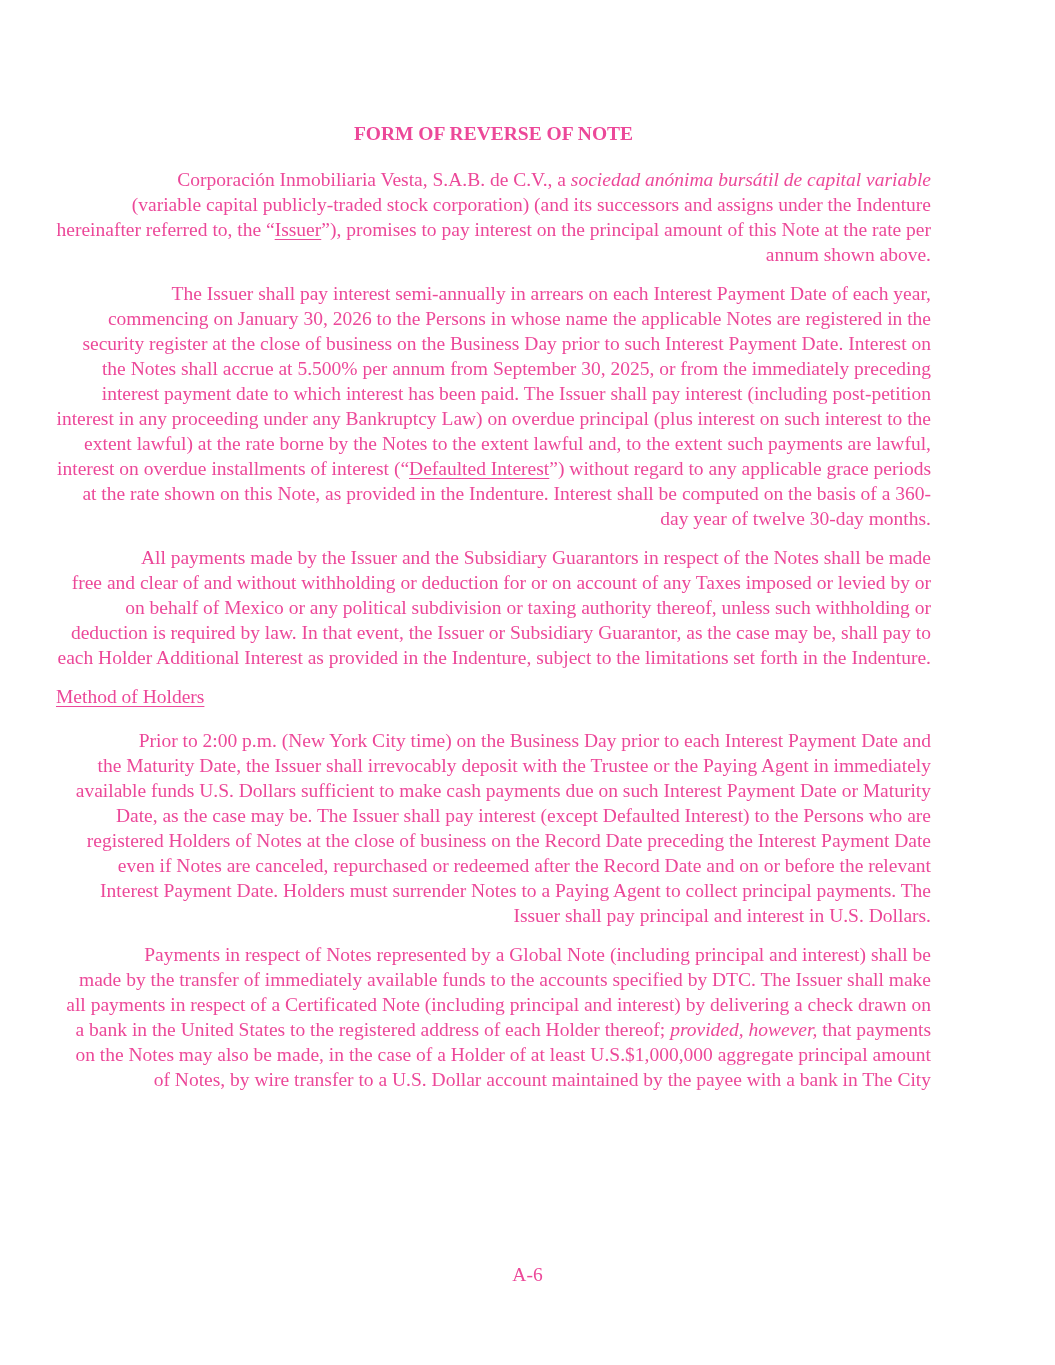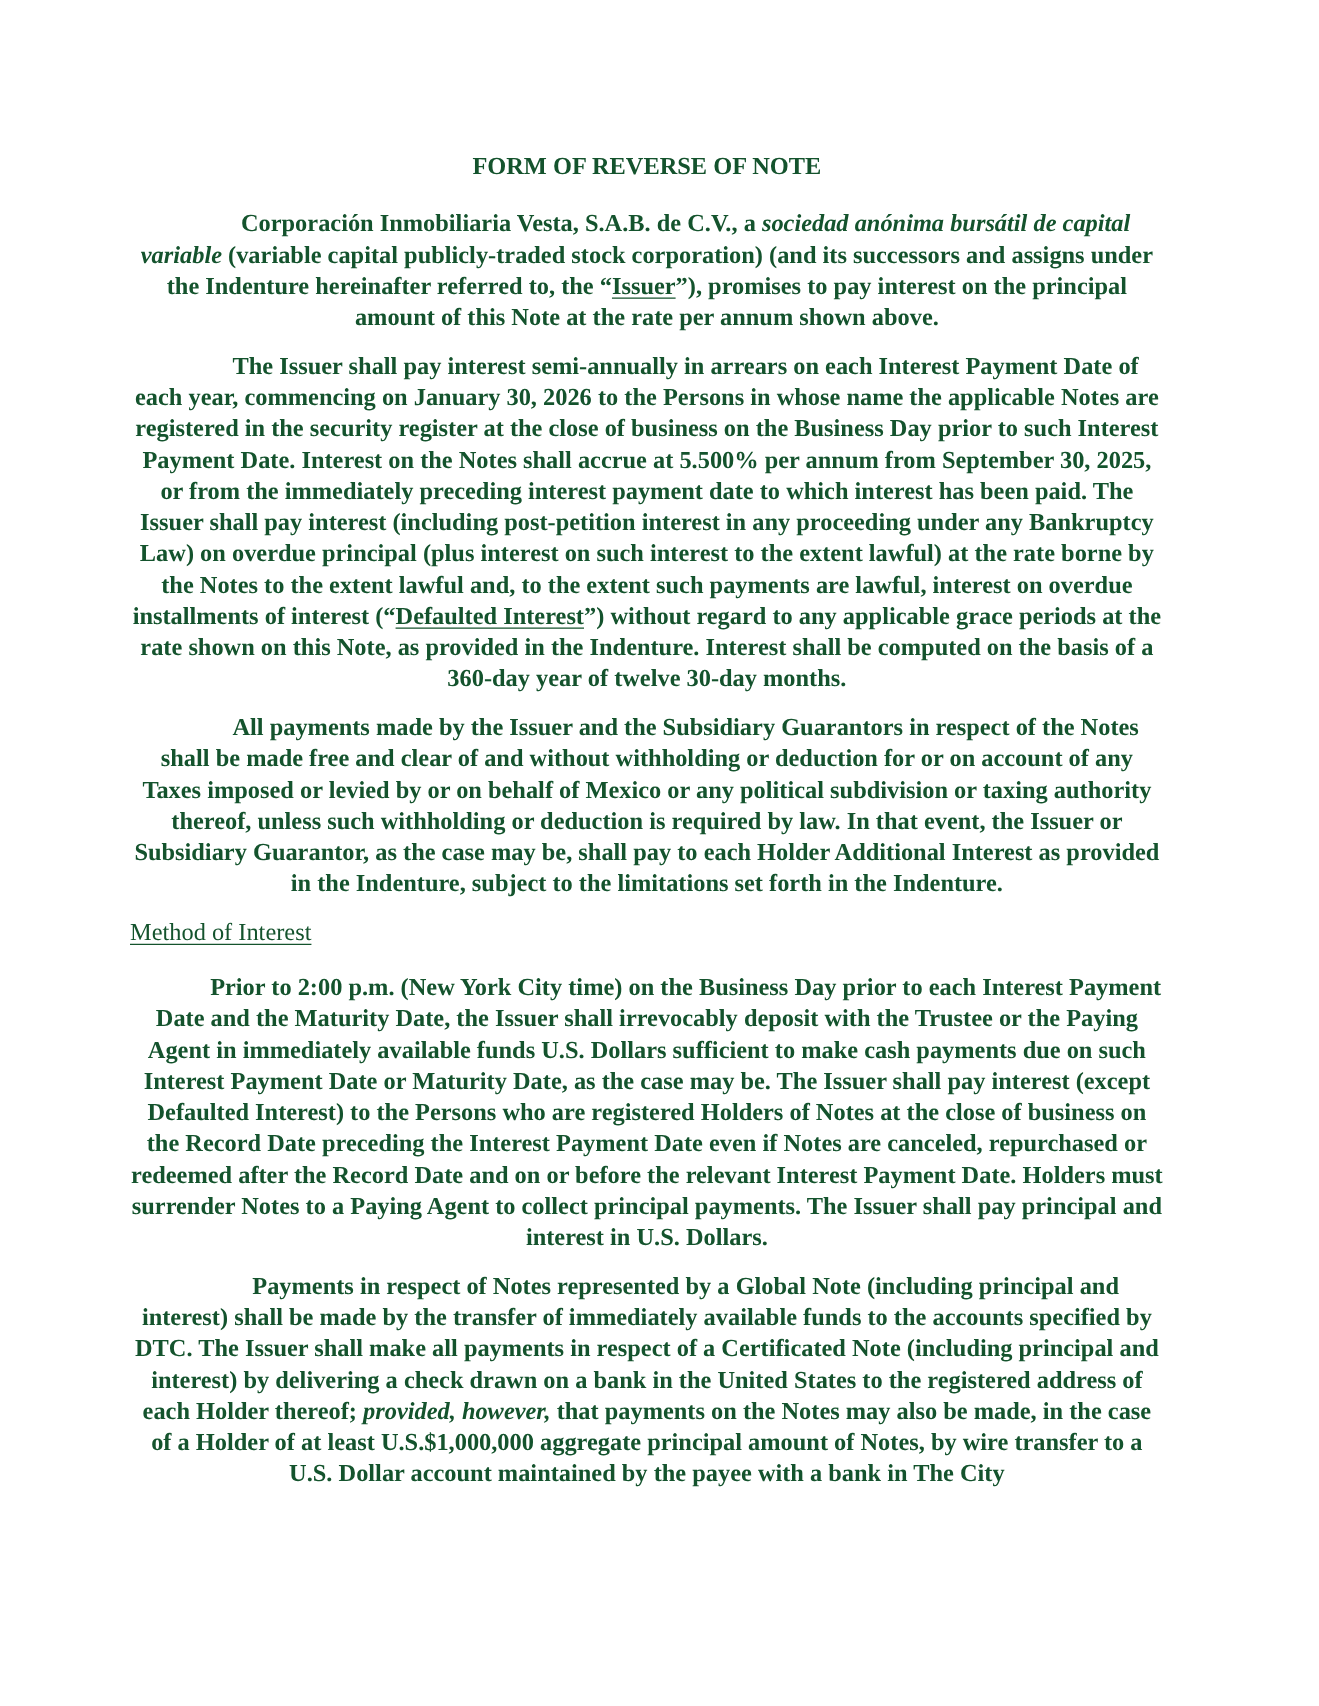--- a/index.html
+++ b/index.html
@@ -7,47 +7,46 @@
     padding: 0;
     background: #e8e8e8;
   }
   .page {
     position: relative;
     width: 1055px;
     height: 1365px;
     margin: 0 auto;
     background: #ffffff;
     box-sizing: border-box;
-    padding: 121px 124px 0 104px;
+    padding: 121px 124px 0 56px;
     font-family: "Liberation Serif", "DejaVu Serif", serif;
     font-size: 19.5px;
     line-height: 25px;
-    color: #14532d;
+    color: #ec4899;
     overflow: hidden;
   }
   .doc-title {
     margin: 0 0 21px 0;
     text-align: center;
     font-weight: bold;
     font-size: 19.5px;
     line-height: 25px;
   }
   .section-heading {
     margin: 0 0 19px 0;
     font-weight: normal;
     font-size: 19.5px;
     line-height: 25px;
     text-decoration: underline;
     text-underline-offset: 3px;
   }
   p.body-para {
     margin: 0 0 14px 0;
     text-indent: 62px;
-    text-align: center;
-    font-weight: bold;
+    text-align: right;
   }
   .run-italic { font-style: italic; }
   .run-underline { text-decoration: underline; text-underline-offset: 3px; }
   .page-footer {
     position: absolute;
     left: 0;
     right: 0;
     top: 1262px;
     text-align: center;
     font-size: 19.5px;
@@ -61,20 +60,21 @@
 
   <h1 class="doc-title">FORM OF REVERSE OF NOTE</h1>
 
 
   <p class="body-para"><span>Corporación Inmobiliaria Vesta, S.A.B. de C.V., a </span><span class="run-italic">sociedad anónima bursátil de capital variable</span><span> (variable capital publicly-traded stock corporation) (and its successors and assigns under the Indenture hereinafter referred to, the “</span><span class="run-underline">Issuer</span><span>”), promises to pay interest on the principal amount of this Note at the rate per annum shown above.</span></p>
 
   <p class="body-para"><span>The Issuer shall pay interest semi-annually in arrears on each Interest Payment Date of each year, commencing on January 30, 2026 to the Persons in whose name the applicable Notes are registered in the security register at the close of business on the Business Day prior to such Interest Payment Date. Interest on the Notes shall accrue at 5.500% per annum from September 30, 2025, or from the immediately preceding interest payment date to which interest has been paid. The Issuer shall pay interest (including post-petition interest in any proceeding under any Bankruptcy Law) on overdue principal (plus interest on such interest to the extent lawful) at the rate borne by the Notes to the extent lawful and, to the extent such payments are lawful, interest on overdue installments of interest (“</span><span class="run-underline">Defaulted Interest</span><span>”) without regard to any applicable grace periods at the rate shown on this Note, as provided in the Indenture. Interest shall be computed on the basis of a 360-day year of twelve 30-day months.</span></p>
 
   <p class="body-para"><span>All payments made by the Issuer and the Subsidiary Guarantors in respect of the Notes shall be made free and clear of and without withholding or deduction for or on account of any Taxes imposed or levied by or on behalf of Mexico or any political subdivision or taxing authority thereof, unless such withholding or deduction is required by law. In that event, the Issuer or Subsidiary Guarantor, as the case may be, shall pay to each Holder Additional Interest as provided in the Indenture, subject to the limitations set forth in the Indenture.</span></p>
 
-  <h2 class="section-heading">Method of Interest</h2>
+  <h2 class="section-heading">Method of Holders</h2>
 
   <p class="body-para"><span>Prior to 2:00 p.m. (New York City time) on the Business Day prior to each Interest Payment Date and the Maturity Date, the Issuer shall irrevocably deposit with the Trustee or the Paying Agent in immediately available funds U.S. Dollars sufficient to make cash payments due on such Interest Payment Date or Maturity Date, as the case may be. The Issuer shall pay interest (except Defaulted Interest) to the Persons who are registered Holders of Notes at the close of business on the Record Date preceding the Interest Payment Date even if Notes are canceled, repurchased or redeemed after the Record Date and on or before the relevant Interest Payment Date. Holders must surrender Notes to a Paying Agent to collect principal payments. The Issuer shall pay principal and interest in U.S. Dollars.</span></p>
 
   <p class="body-para"><span>Payments in respect of Notes represented by a Global Note (including principal and interest) shall be made by the transfer of immediately available funds to the accounts specified by DTC. The Issuer shall make all payments in respect of a Certificated Note (including principal and interest) by delivering a check drawn on a bank in the United States to the registered address of each Holder thereof; </span><span class="run-italic">provided, however,</span><span> that payments on the Notes may also be made, in the case of a Holder of at least U.S.$1,000,000 aggregate principal amount of Notes, by wire transfer to a U.S. Dollar account maintained by the payee with a bank in The City</span></p>
 
+  <div class="page-footer">A-6</div>
 
 </div>
 
 </body></html>

